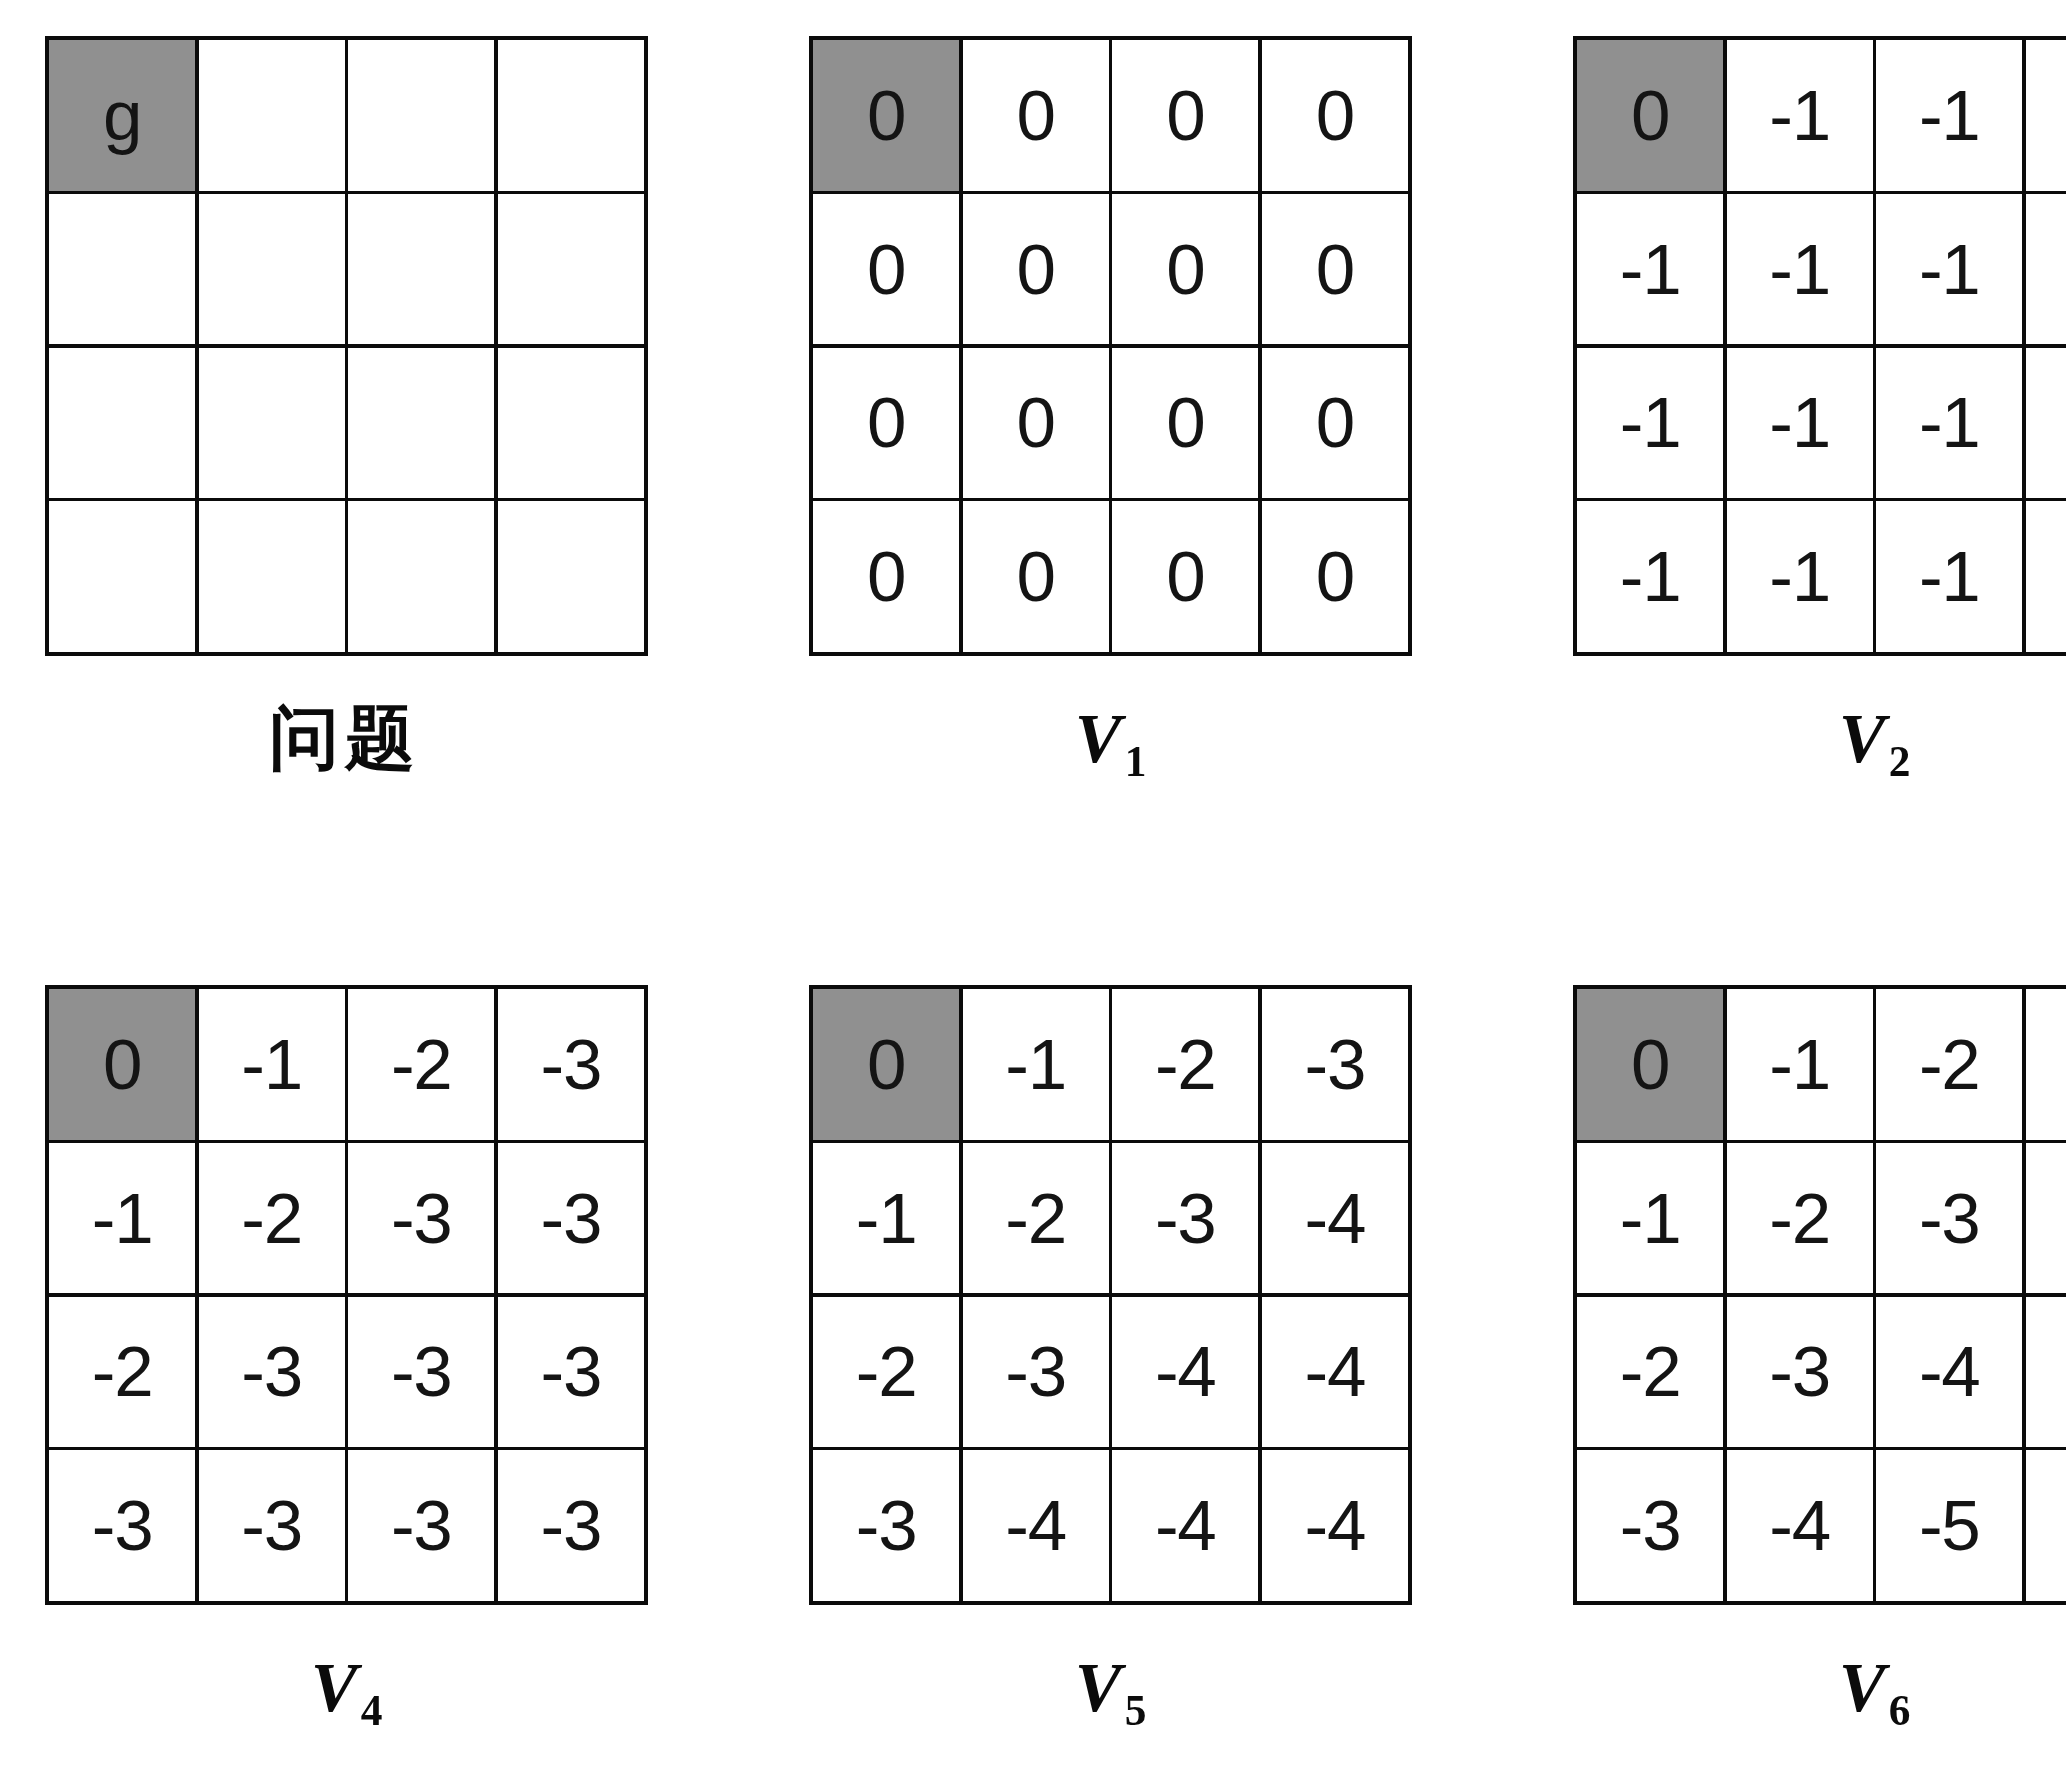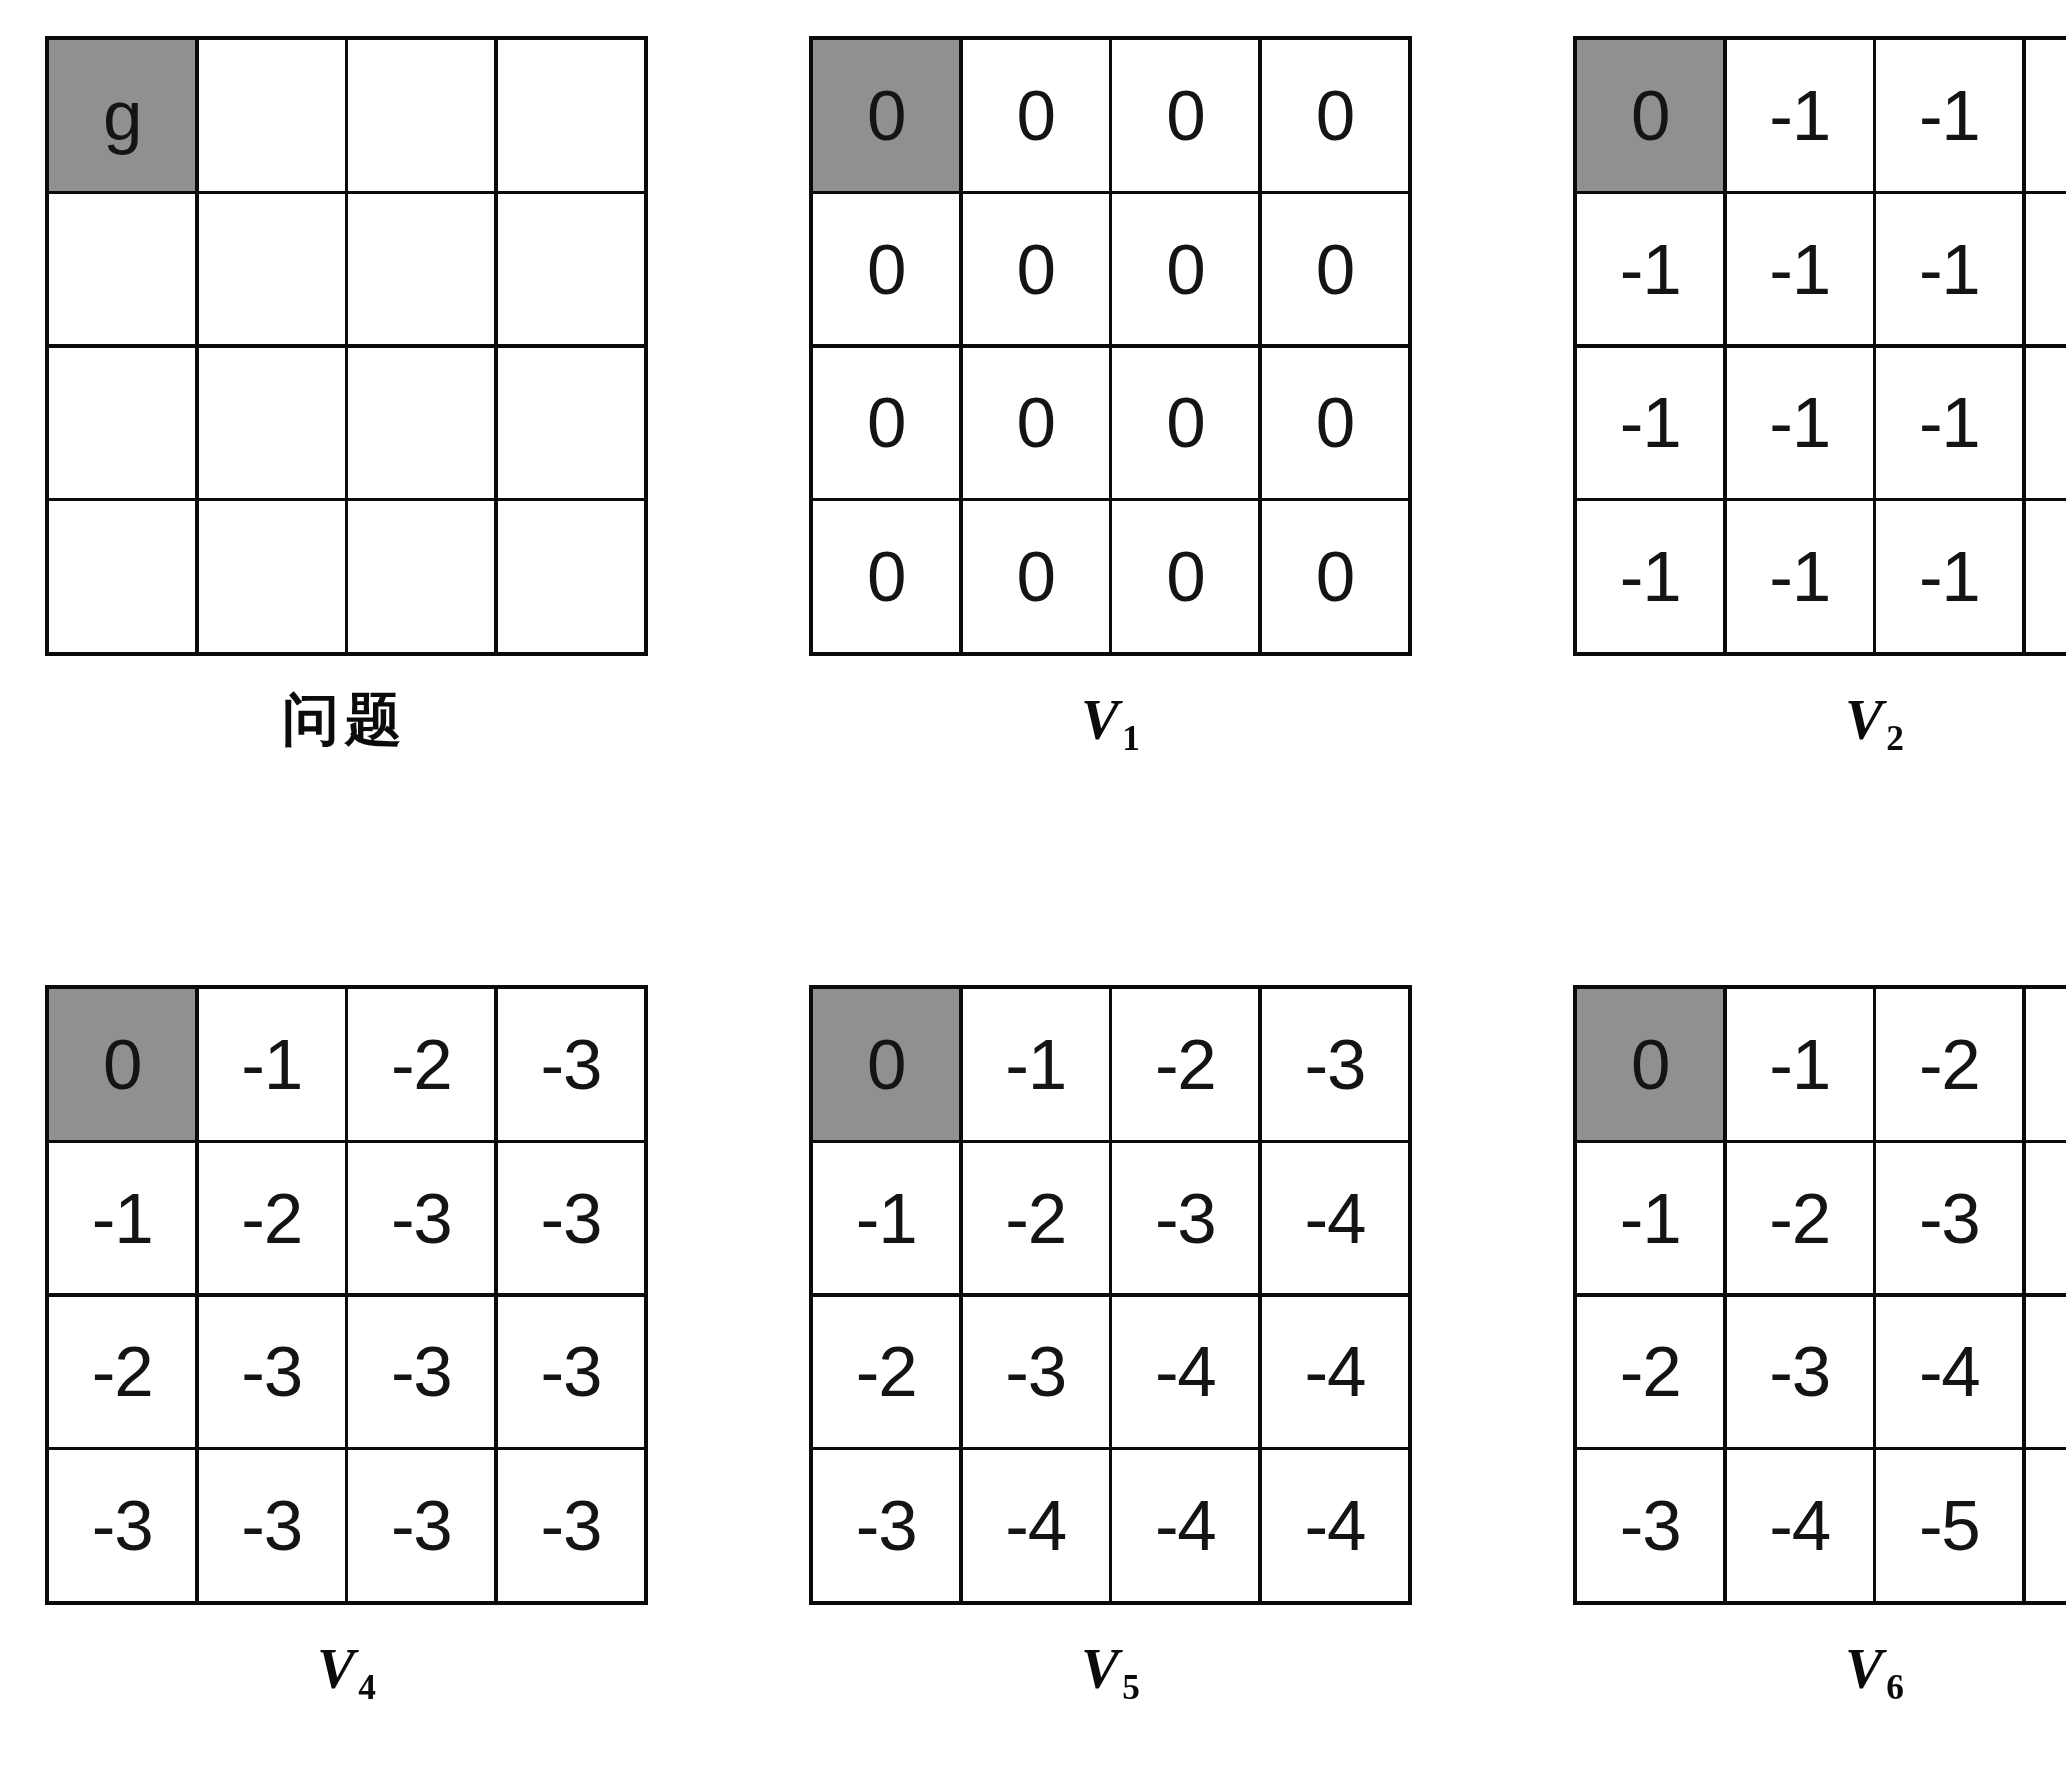--- a/index.html
+++ b/index.html
@@ -49,25 +49,25 @@
     justify-content: center;
     font-size: 71px;
     line-height: 1;
     color: #141414;
     letter-spacing: -1.2px;
   }
   .cell.goal {
     background: var(--goal-color, #909090);
   }
   .label {
-    margin-top: 35px;
+    margin-top: 48px;
     font-family: "Liberation Serif", serif;
     font-weight: bold;
     font-style: italic;
-    font-size: 57px;
+    font-size: 70px;
     line-height: 1;
     color: #0b0b0b;
     white-space: nowrap;
   }
   .label sub {
     font-size: 0.62em;
     font-style: normal;
     vertical-align: -0.32em;
     margin-left: 3.3px;
     line-height: 0;

